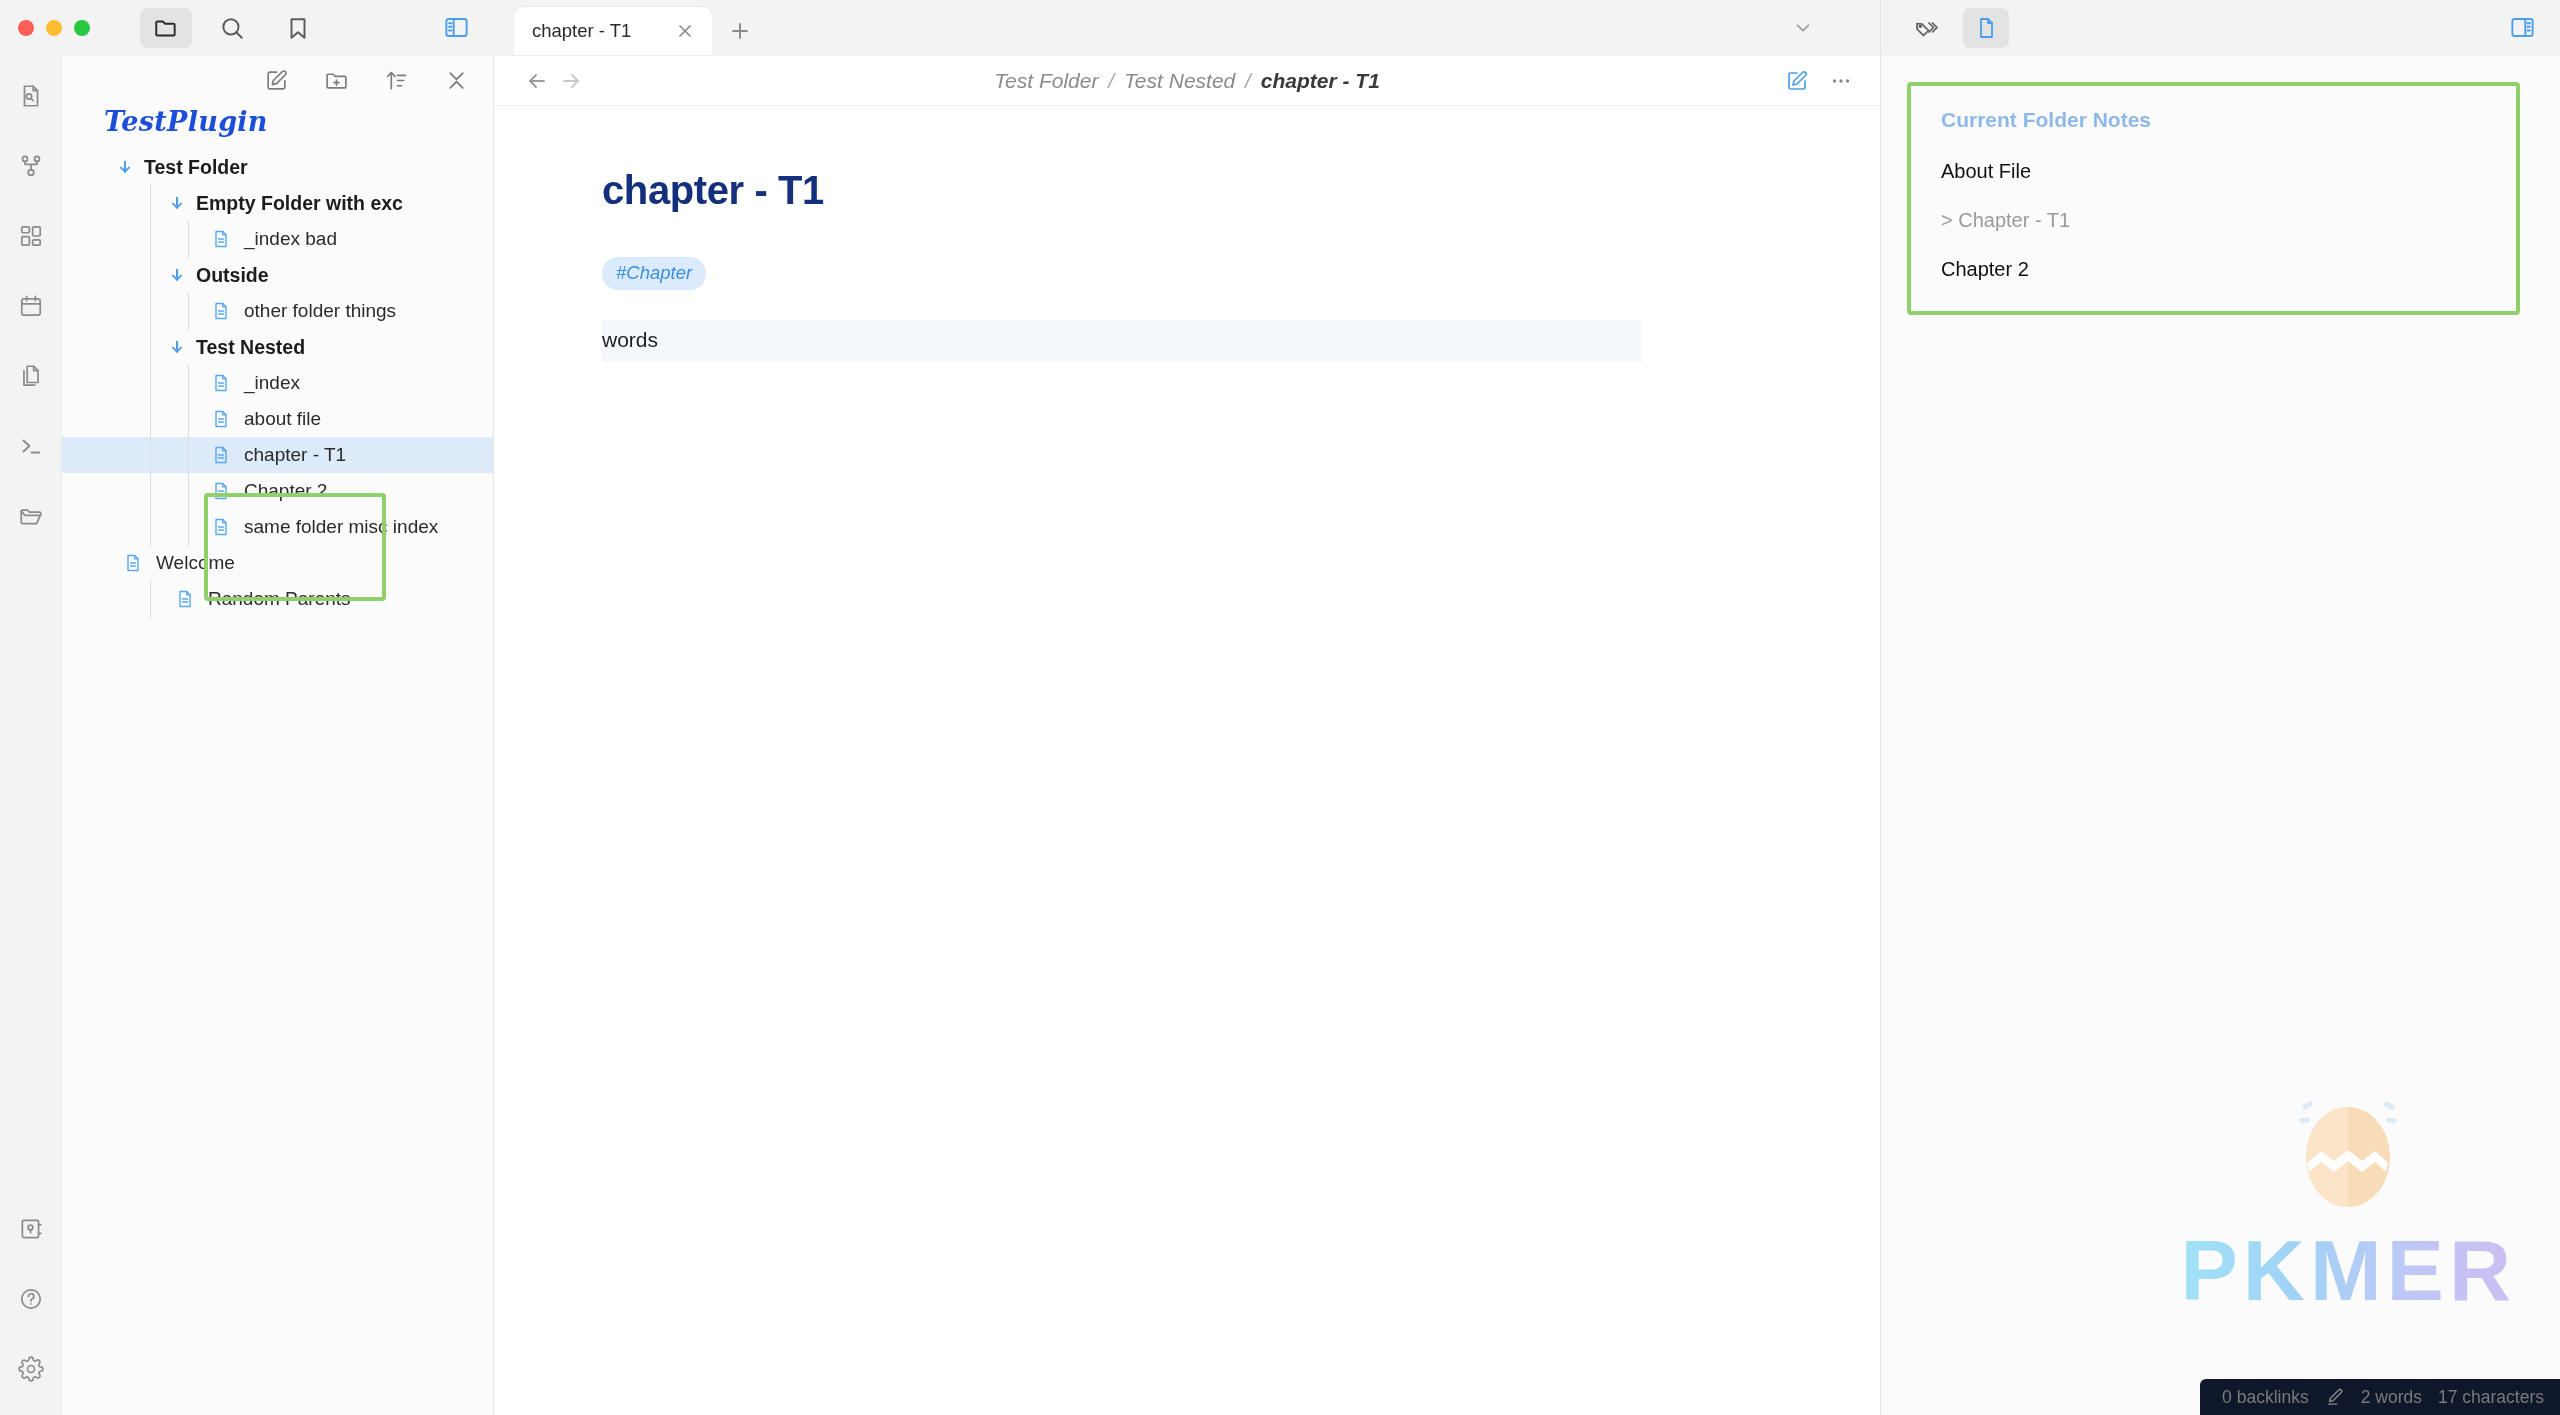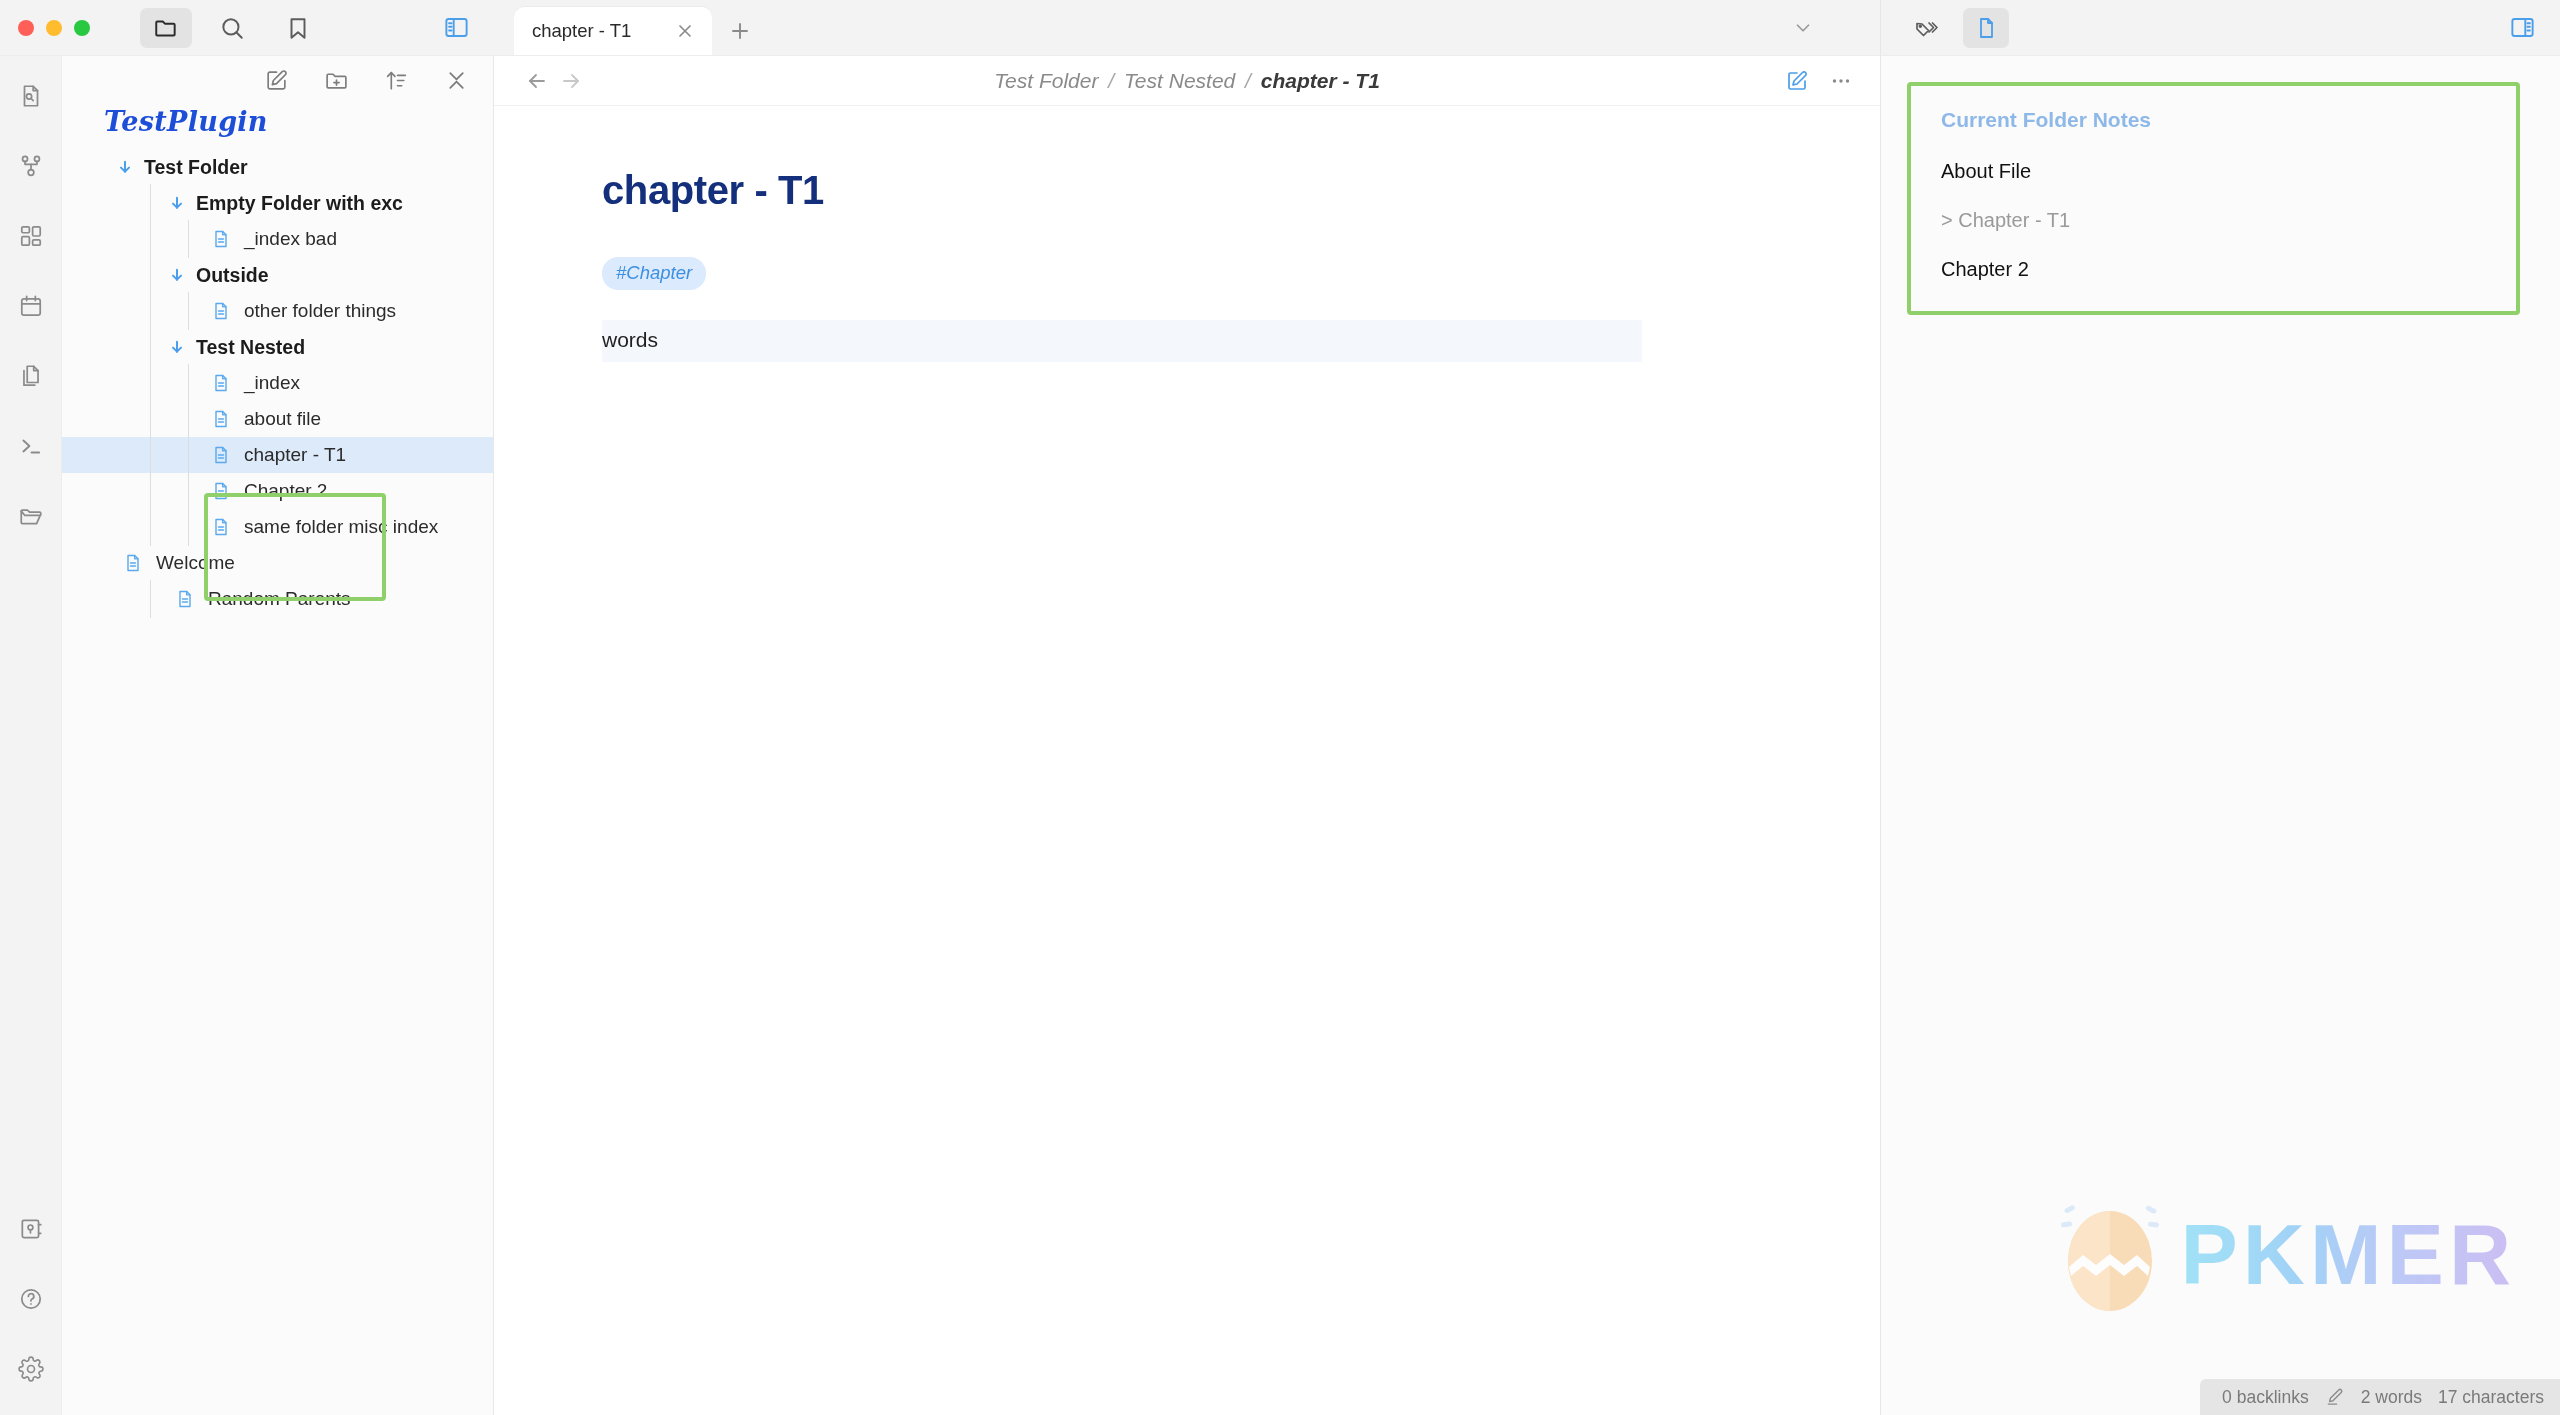--- a/index.html
+++ b/index.html
@@ -363,20 +363,21 @@
   
   .watermark {
     position: absolute;
     right: 44px;
     bottom: 102px;
     display: flex;
     align-items: center;
     gap: 18px;
     opacity: 0.72;
     filter: blur(0.4px);
+    flex-direction: column;
   }
   .wm-logo {
     width: 104px; height: 118px;
     position: relative;
   }
   .wm-text {
     font-size: 86px;
     font-weight: 700;
     letter-spacing: 5px;
     background: linear-gradient(90deg, #7fd9f5 0%, #7fc3f5 35%, #a5b6f5 65%, #bba7f0 100%);
@@ -388,21 +389,21 @@
 
   
   .statusbar {
     position: absolute;
     right: 0; bottom: 0;
     height: 36px;
     display: flex;
     align-items: center;
     gap: 16px;
     padding: 0 16px 0 22px;
-    background: #e5e5e5;
+    background: #0f172a;
     border-top-left-radius: 6px;
     font-size: 17.5px;
     color: #7a7a7a;
   }
   .sb-icon { display: flex; align-items: center; color: #8c8c8c; }
 </style>
 </head>
 <body>
 
 <div id="app">

